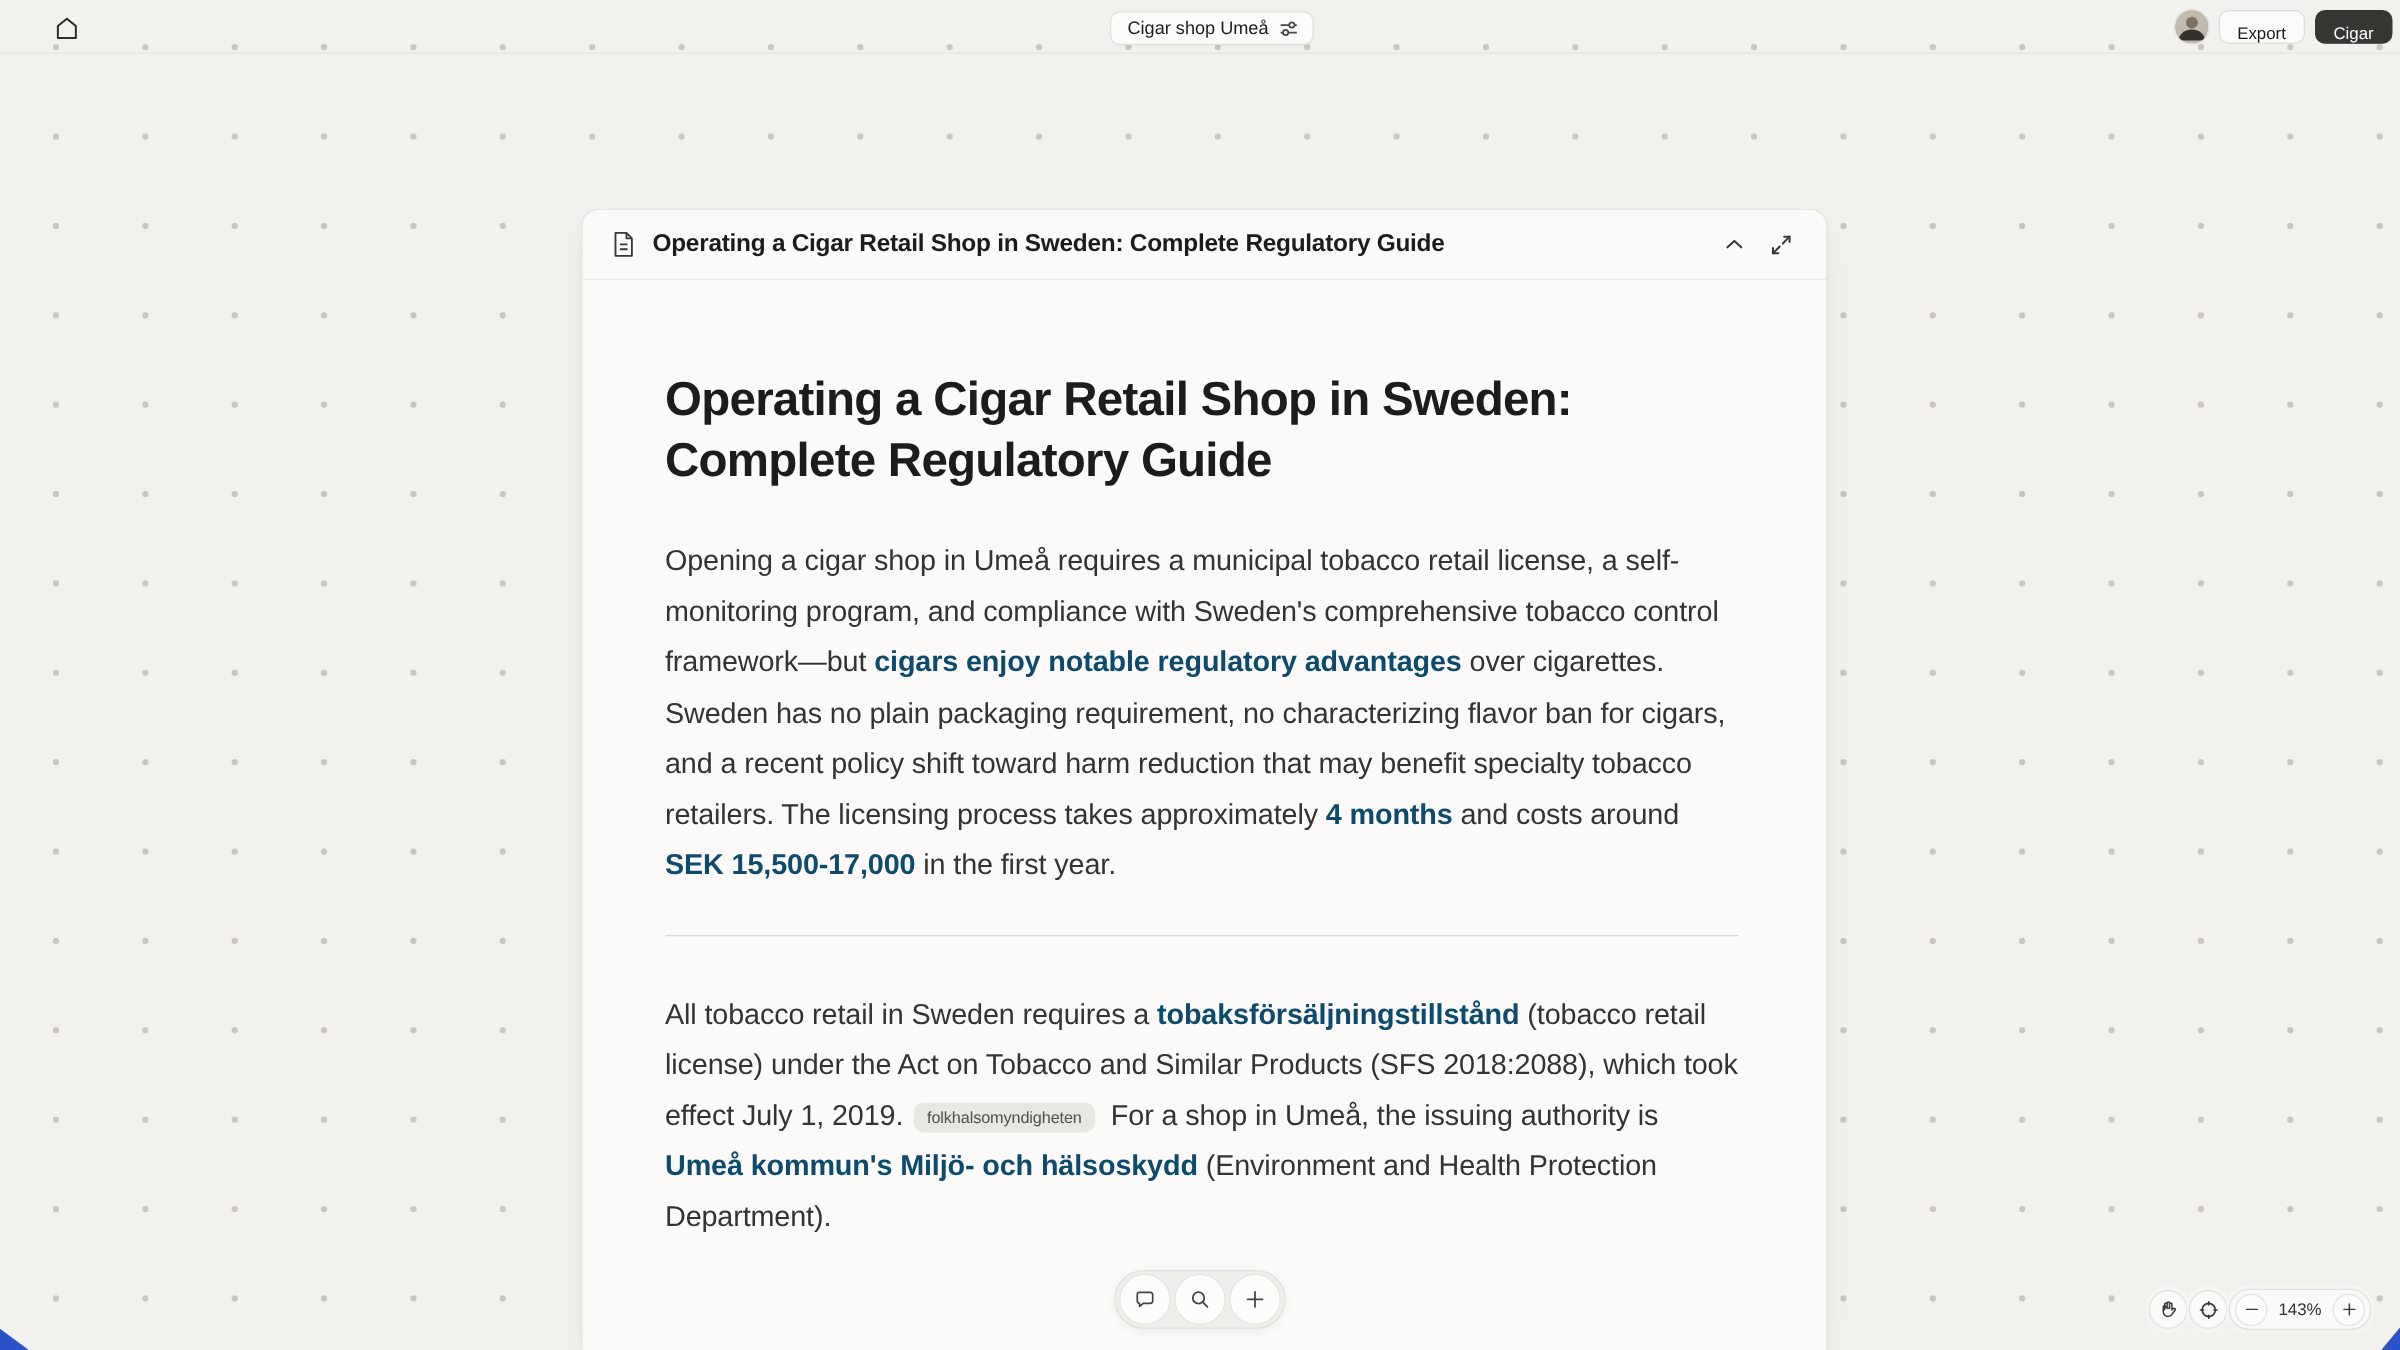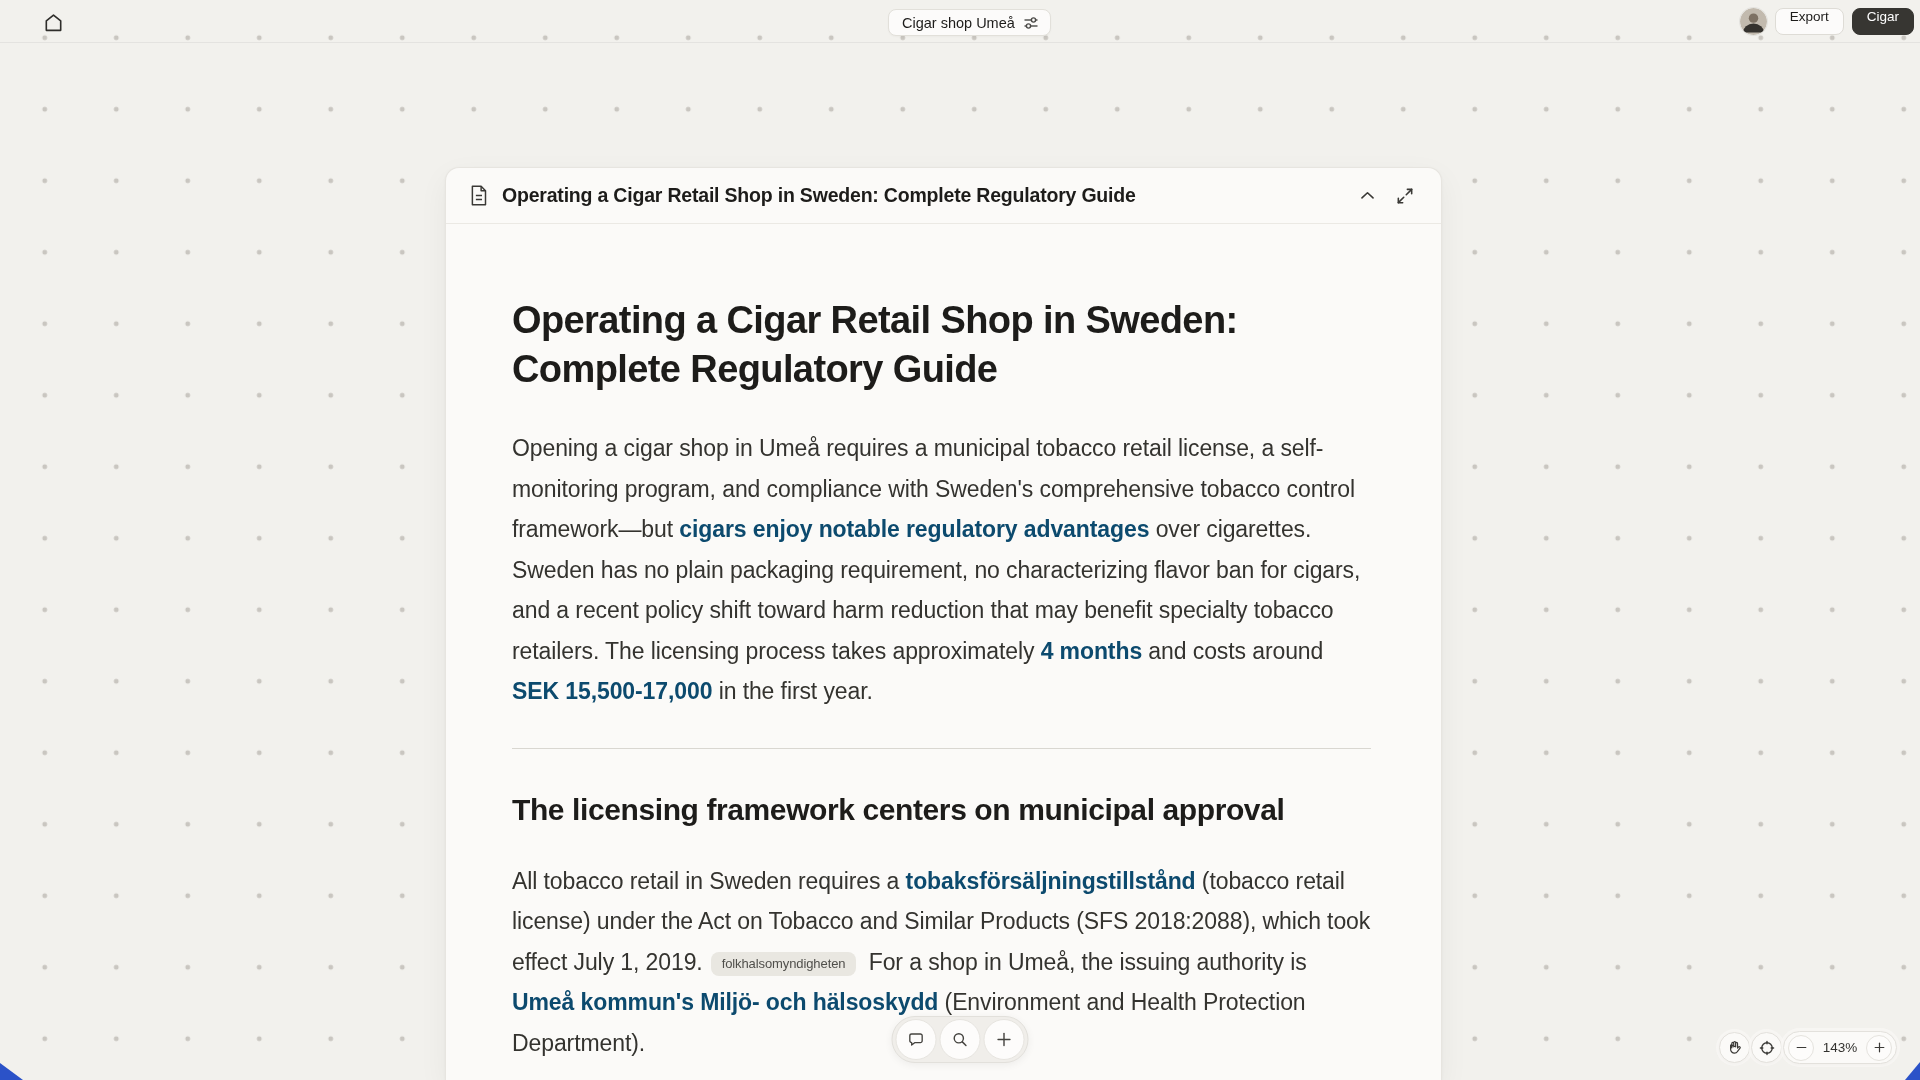--- a/index.html
+++ b/index.html
@@ -31,29 +31,29 @@
     font-size:14.5px; color:#1d1c1a; cursor:pointer;
     box-shadow:0 1px 2px rgba(0,0,0,0.03);
   }
   .topbar-right {
     position:absolute; right:6px; top:0; height:43px;
     display:flex; align-items:center; gap:8px;
   }
   .avatar { width:27px; height:27px; border-radius:50%; overflow:hidden; cursor:pointer;
     box-shadow:0 0 0 1px rgba(0,0,0,0.06); }
   .btn {
-    height:27px; padding:0 14px; display:flex; align-items:flex-start;
+    height:27px; padding:0 14px; display:flex; align-items:flex-end;
     border-radius:8px; font-size:13.5px; font-weight:500; cursor:pointer;
   }
   .btn-light { background:#fcfbfa; border:1px solid #dedcd6; color:#1d1c1a; }
   .btn-dark  { background:#373632; border:1px solid #373632; color:#ffffff; }
 
   
   .card {
-    position:absolute; left:445px; top:167px; width:997px; height:913px;
+    position:absolute; left:465px; top:167px; width:997px; height:913px;
     background:#fbfaf8; border:1px solid #e7e5e0; border-bottom:none;
     border-radius:14px 14px 0 0;
     box-shadow:0 1px 3px rgba(0,0,0,0.04), 0 10px 30px rgba(0,0,0,0.05);
     overflow:hidden;
   }
   .card-header {
     height:56px; display:flex; align-items:center;
     padding:0 20px 0 22px; border-bottom:1px solid #ebe9e4;
   }
   .card-header .doc-icon { margin-right:13px; display:flex; }
@@ -206,21 +206,20 @@
       </div>
     </div>
 
     <div class="doc-body">
       <h1 class="doc-title">Operating a Cigar Retail Shop in Sweden: Complete Regulatory Guide</h1>
 
       <p class="para"><span>Opening a cigar shop in Umeå requires a municipal tobacco retail license, a self-monitoring program, and compliance with Sweden's comprehensive tobacco control framework—but </span><b>cigars enjoy notable regulatory advantages</b><span> over cigarettes. Sweden has no plain packaging requirement, no characterizing flavor ban for cigars, and a recent policy shift toward harm reduction that may benefit specialty tobacco retailers. The licensing process takes approximately </span><b>4 months</b><span> and costs around </span><b>SEK 15,500-17,000</b><span> in the first year.</span></p>
 
       <hr class="rule">
 
-      <h2 class="sec-heading">The licensing framework centers on municipal approval</h2>
 
       <p class="para"><span>All tobacco retail in Sweden requires a </span><b>tobaksförsäljningstillstånd</b><span> (tobacco retail license) under the Act on Tobacco and Similar Products (SFS 2018:2088), which took effect July 1, 2019.</span><span class="cite-badge">folkhalsomyndigheten</span><span> For a shop in Umeå, the issuing authority is </span><b>Umeå kommun's Miljö- och hälsoskydd</b><span> (Environment and Health Protection Department).</span></p>
 
     </div>
   </div>
 
   <div class="float-toolbar">
     <div class="tool-circle">
       <span>
         <svg width="19" height="19" viewBox="0 0 24 24" fill="none" stroke="#44433f" stroke-width="1.7" stroke-linejoin="round">

